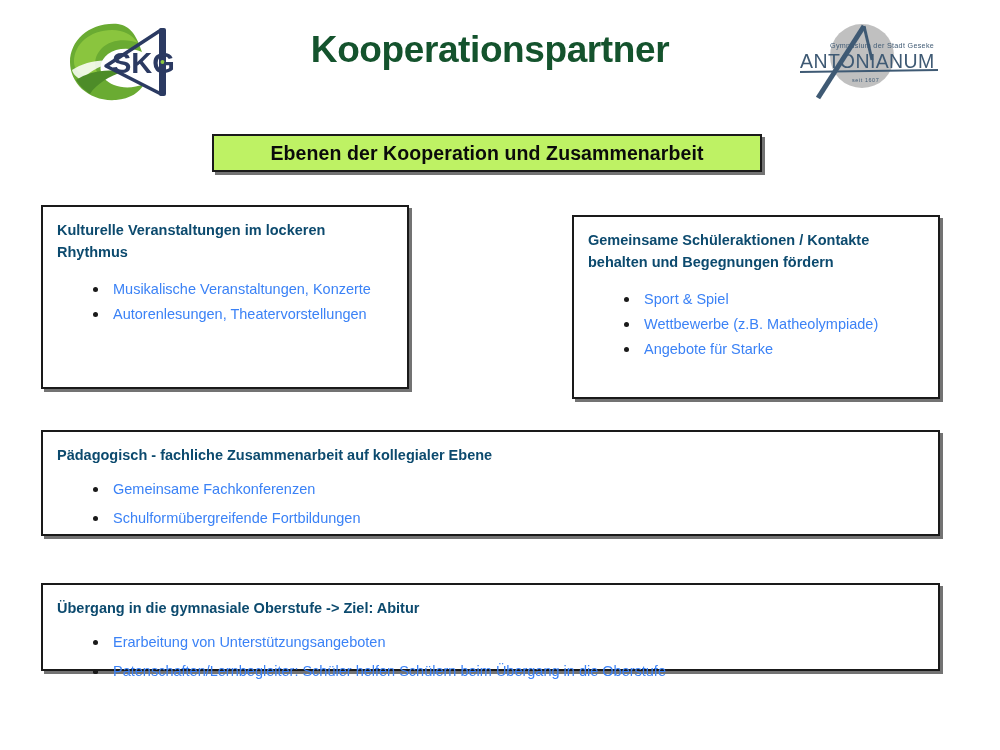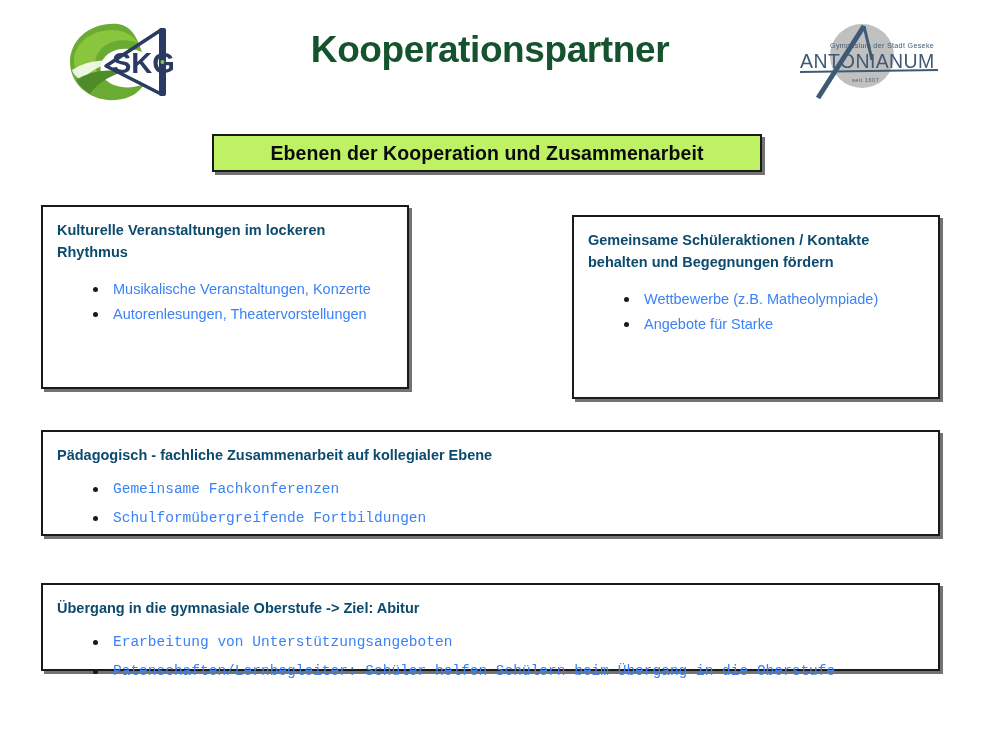--- a/index.html
+++ b/index.html
@@ -124,21 +124,21 @@
   #box-schuelerakt {
     left: 572px; top: 215px; width: 368px; height: 184px;
   }
   #box-paedagogisch {
     left: 41px; top: 430px; width: 899px; height: 106px;
   }
   #box-uebergang {
     left: 41px; top: 583px; width: 899px; height: 88px;
   }
   #box-paedagogisch .box-list,
-  #box-uebergang .box-list { margin-top: 12px; font-family: Liberation Mono, monospace; }
+  #box-uebergang .box-list { margin-top: 12px; }
 </style>
 </head>
 <body>
 
 <div id="header">
 
   <div id="skg-logo">
     <svg viewBox="0 0 118 88" width="118" height="88" aria-hidden="true">
 
       <path d="M58 6 C30 4 10 22 10 44 C10 66 30 84 56 82 C70 81 80 74 84 66
@@ -191,20 +191,24 @@
       <span>Autorenlesungen, Theatervorstellungen</span>
     </li>
   </ul>
 </div>
 
 <div id="box-schuelerakt" class="content-box">
   <p class="box-heading">Gemeinsame Schüleraktionen / Kontakte behalten und Begegnungen fördern</p>
   <ul class="box-list">
     <li>
       <span class="bullet"></span>
+      <span>Sport &amp; Spiel</span>
+    </li>
+    <li>
+      <span class="bullet"></span>
       <span>Wettbewerbe (z.B. Matheolympiade)</span>
     </li>
     <li>
       <span class="bullet"></span>
       <span>Angebote für Starke</span>
     </li>
   </ul>
 </div>
 
 <div id="box-paedagogisch" class="content-box">

